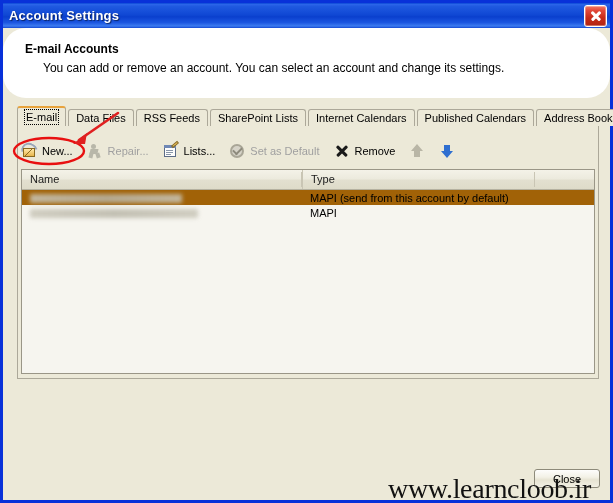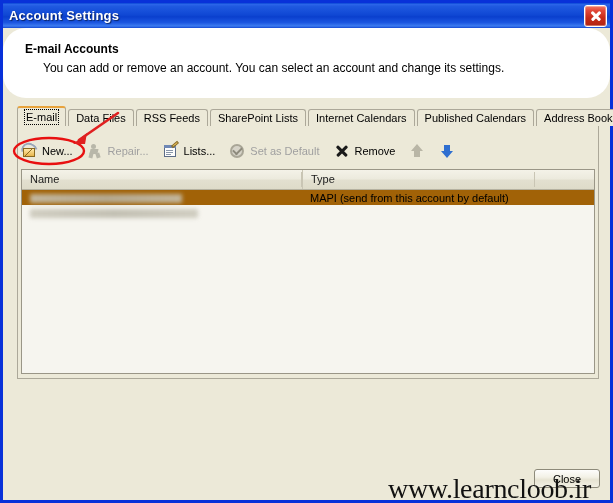--- a/index.html
+++ b/index.html
@@ -328,20 +328,21 @@
       <div class="cell-name">
         <span class="redacted" style="width:152px"></span>
       </div>
       <div class="cell-type">MAPI (send from this account by default)</div>
     </div>
 
     <div class="lv-row">
       <div class="cell-name">
         <span class="redacted" style="width:168px"></span>
       </div>
+      <div class="cell-type">MAPI</div>
     </div>
   </div>
 
   <div class="bottom"></div>
 
   <div class="close-push">Close</div>
 
   <div class="watermark">www.learncloob.ir</div>
 
   <svg class="anno" viewBox="0 0 613 503">

